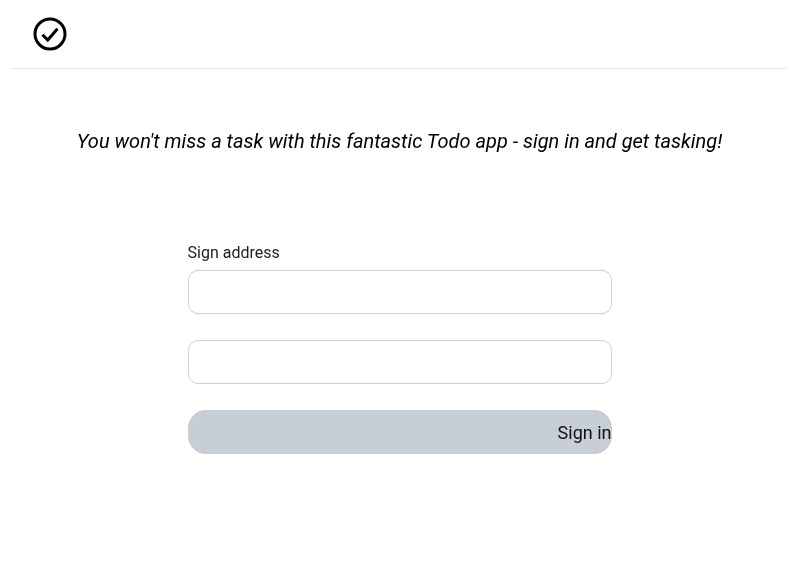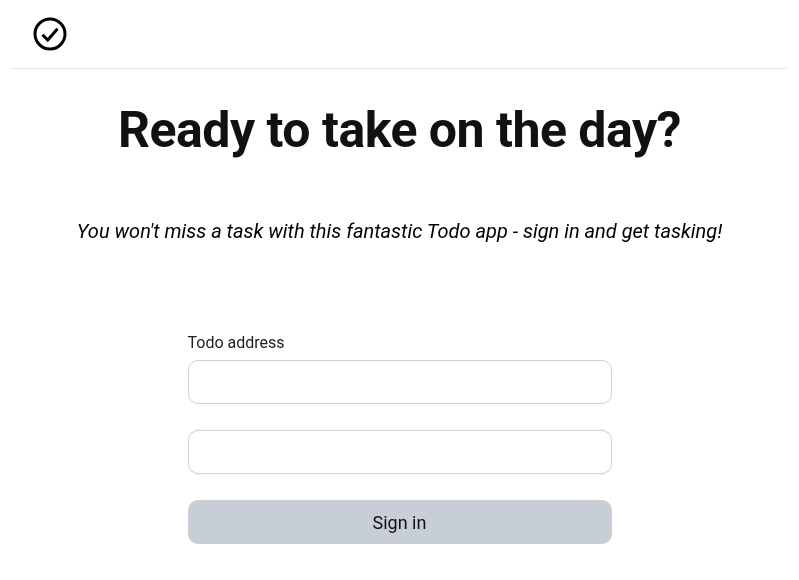--- a/index.html
+++ b/index.html
@@ -64,46 +64,46 @@
       border-radius: 10px;
       padding: 0 12px;
       font-size: 16px;
       background: #fff;
     }
     .signin-btn {
       width: 100%;
       height: 44px;
       background: #c8ced6;
       border: none;
-      border-radius: 10px;
+      border-radius: 18px;
       font-size: 18px;
       color: #111;
       cursor: pointer;
       font-family: inherit;
+      text-align: right;
     }
   </style>
 </head>
 <body>
 
 <div class="header">
   <span class="logo">
     <svg viewBox="0 0 24 24" width="36" height="36" fill="none" stroke="#000" stroke-width="2">
       <circle cx="12" cy="12" r="10"></circle>
       <path d="M7 12.5 L10.5 16 L17 8.5"></path>
     </svg>
   </span>
 </div>
 
 <div class="content">
-  <h1 class="title">Ready to take on the day?</h1>
   <p class="subtitle">You won't miss a task with this fantastic Todo app - sign in and get tasking!</p>
 
   <form class="form">
     <div class="field">
-      <label class="label">Todo address</label>
+      <label class="label">Sign address</label>
       <input type="email" class="input" placeholder="" style="">
     </div>
     <div class="field">
       <input type="password" class="input" placeholder="" style="">
     </div>
     <button type="button" class="signin-btn">Sign in</button>
   </form>
 </div>
 
 </body></html>

